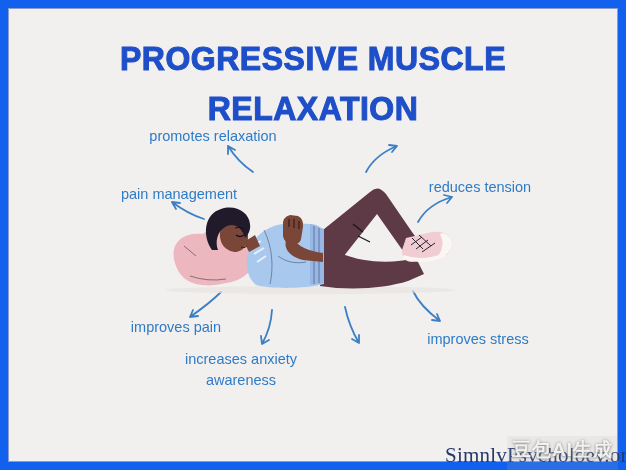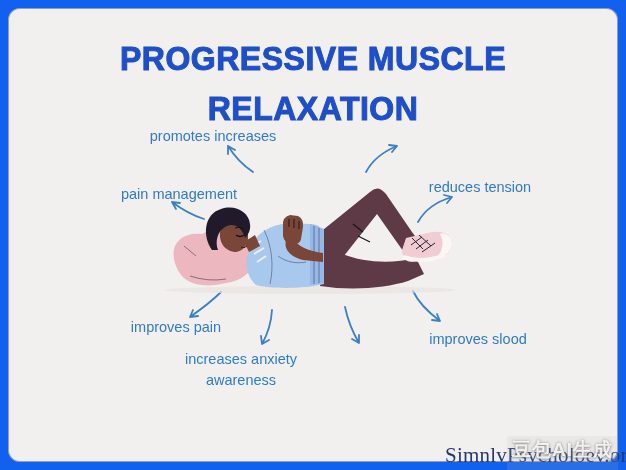--- a/index.html
+++ b/index.html
@@ -5,21 +5,21 @@
   html,body{margin:0;padding:0;}
   body{
     width:626px;height:470px;overflow:hidden;position:relative;
     font-family:"Liberation Sans", sans-serif;
     background:#1161ee;
   }
   .poster{position:absolute;inset:0;background:#1161ee;}
   .canvas{
     position:absolute;inset:8px;background:#f2f0ee;
     box-shadow:inset 0 0 0 1px rgba(16,52,160,.45);
-    border-radius:12px;
+    border-radius:0;
   }
   .title{
     position:absolute;left:0;top:28px;width:100%;
     text-align:center;color:#1e4fc8;font-weight:bold;
     font-size:32px;line-height:48px;letter-spacing:.5px;
     -webkit-text-stroke:1px #1e4fc8;
     transform:scaleY(1.04);
   }
   .benefit{
     position:absolute;transform:translateX(-50%);
@@ -56,26 +56,26 @@
 <body>
 
 <div class="poster">
   <div class="canvas">
 
     <div class="title">
       <div>PROGRESSIVE MUSCLE</div>
       <div>RELAXATION</div>
     </div>
 
-    <div class="benefit b1">promotes increases</div>
+    <div class="benefit b1">promotes relaxation</div>
     <div class="benefit b3">pain management</div>
     <div class="benefit b4">reduces tension</div>
     <div class="benefit b5">improves pain</div>
     <div class="benefit b6 wrap">increases anxiety awareness</div>
-    <div class="benefit b8">improves slood</div>
+    <div class="benefit b8">improves stress</div>
 
     <svg class="arrows" viewBox="8 8 610 454">
       <path d="M253,172 Q238,162 228,146 M228,146 L228,154 M228,146 L235,150"></path>
       <path d="M366,172 Q375,155 397,146 M397,146 L389,145 M397,146 L392,152"></path>
       <path d="M204,219 Q188,214 172,202 M172,202 L176,209 M172,202 L180,203"></path>
       <path d="M418,222 Q428,204 452,197 M452,197 L444,195 M452,197 L447,203"></path>
       <path d="M221,292 Q210,303 190,317 M190,317 L198,316 M190,317 L193,310"></path>
       <path d="M272,310 Q271,328 262,344 M262,344 L269,340 M262,344 L261,336"></path>
       <path d="M345,307 Q349,326 359,343 M359,343 L359,335 M359,343 L352,339"></path>
       <path d="M413,291 Q420,306 440,321 M440,321 L437,314 M440,321 L432,320"></path>

